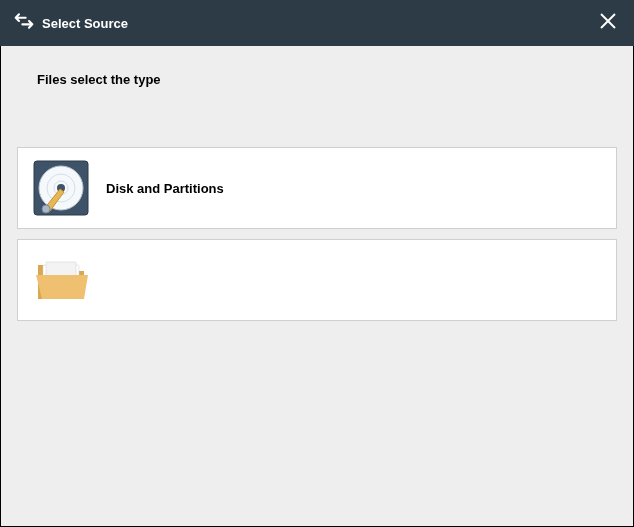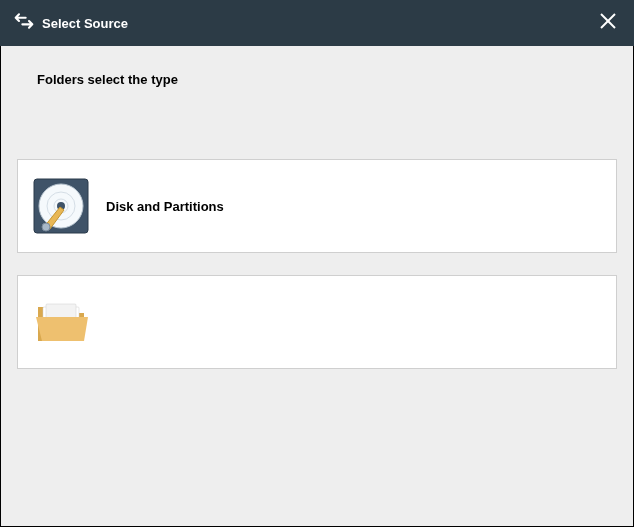--- a/index.html
+++ b/index.html
@@ -64,27 +64,26 @@
     }
     .options {
       padding: 60px 16px 0 16px;
       display: flex;
       flex-direction: column;
       gap: 10px;
     }
     .option-card {
       background: #fff;
       border: 1px solid #cfcfcf;
-      height: 94px;
+      height: 82px;
       display: flex;
       align-items: center;
       padding: 0 14px;
       gap: 16px;
       cursor: pointer;
-      margin-top: 12px;
     }
     .option-icon {
       width: 58px;
       height: 58px;
       display: flex;
       align-items: center;
       justify-content: center;
       flex-shrink: 0;
     }
     .option-label {
@@ -112,21 +111,21 @@
       <span>
         <svg width="18" height="18" viewBox="0 0 18 18">
           <line x1="2" y1="2" x2="16" y2="16" stroke="#fff" stroke-width="2"></line>
           <line x1="16" y1="2" x2="2" y2="16" stroke="#fff" stroke-width="2"></line>
         </svg>
       </span>
     </div>
   </div>
 
   <div class="content">
-    <div class="prompt">Folders select the type</div>
+    <div class="prompt">Files select the type</div>
 
     <div class="options">
 
       <div class="option-card">
         <div class="option-icon">
           <svg width="58" height="58" viewBox="0 0 58 58">
             <rect x="2" y="2" width="54" height="54" rx="3" fill="#3f5368" stroke="#2a3a4a" stroke-width="1"></rect>
             <circle cx="29" cy="29" r="22" fill="#f5f9fc"></circle>
             <circle cx="29" cy="29" r="22" fill="none" stroke="#b8c5d0" stroke-width="1"></circle>
             <circle cx="29" cy="29" r="14" fill="none" stroke="#d5dee6" stroke-width="1"></circle>

